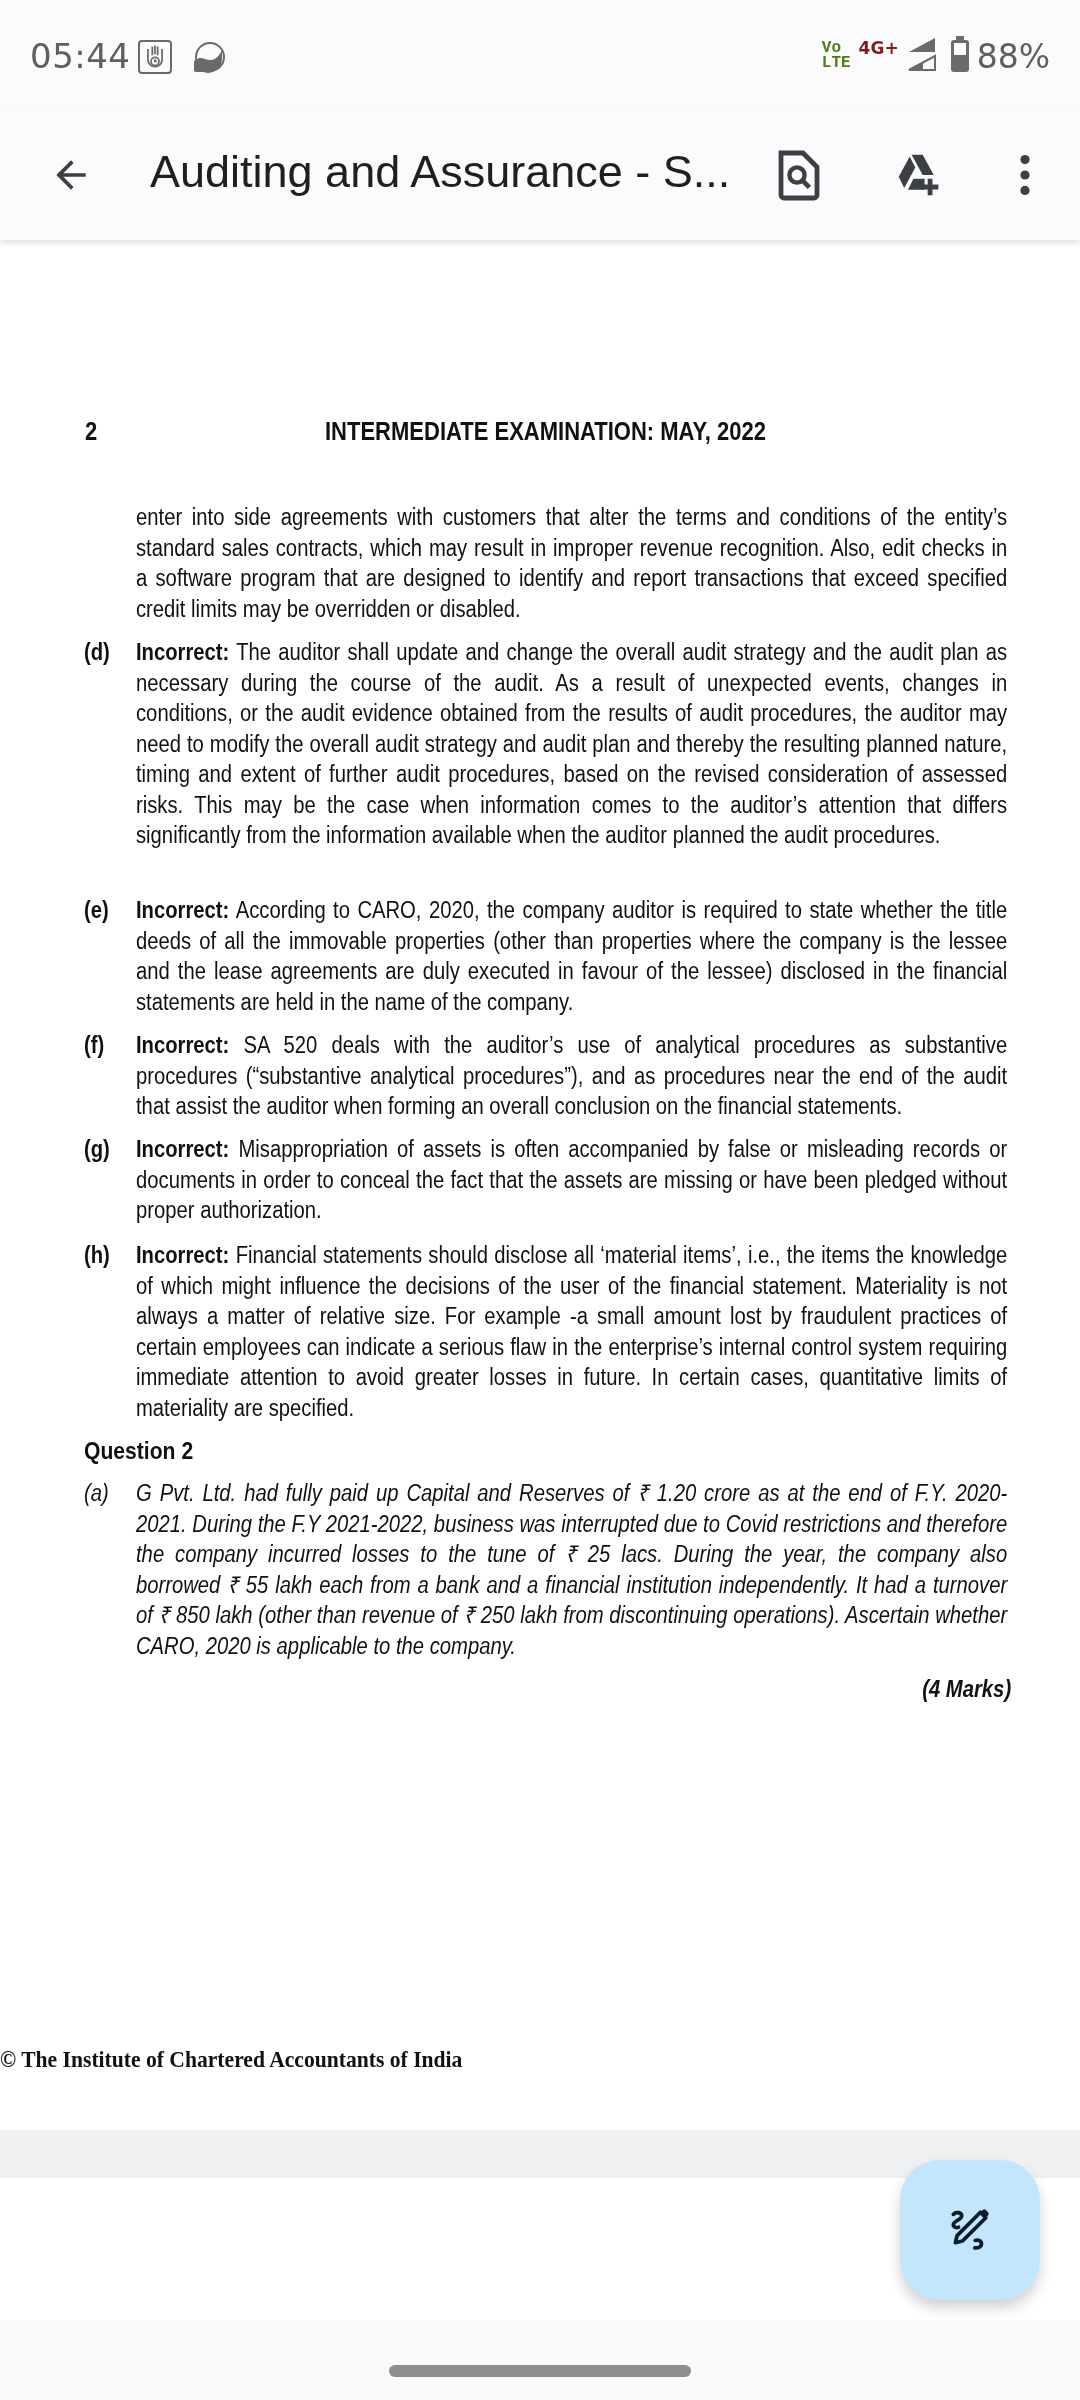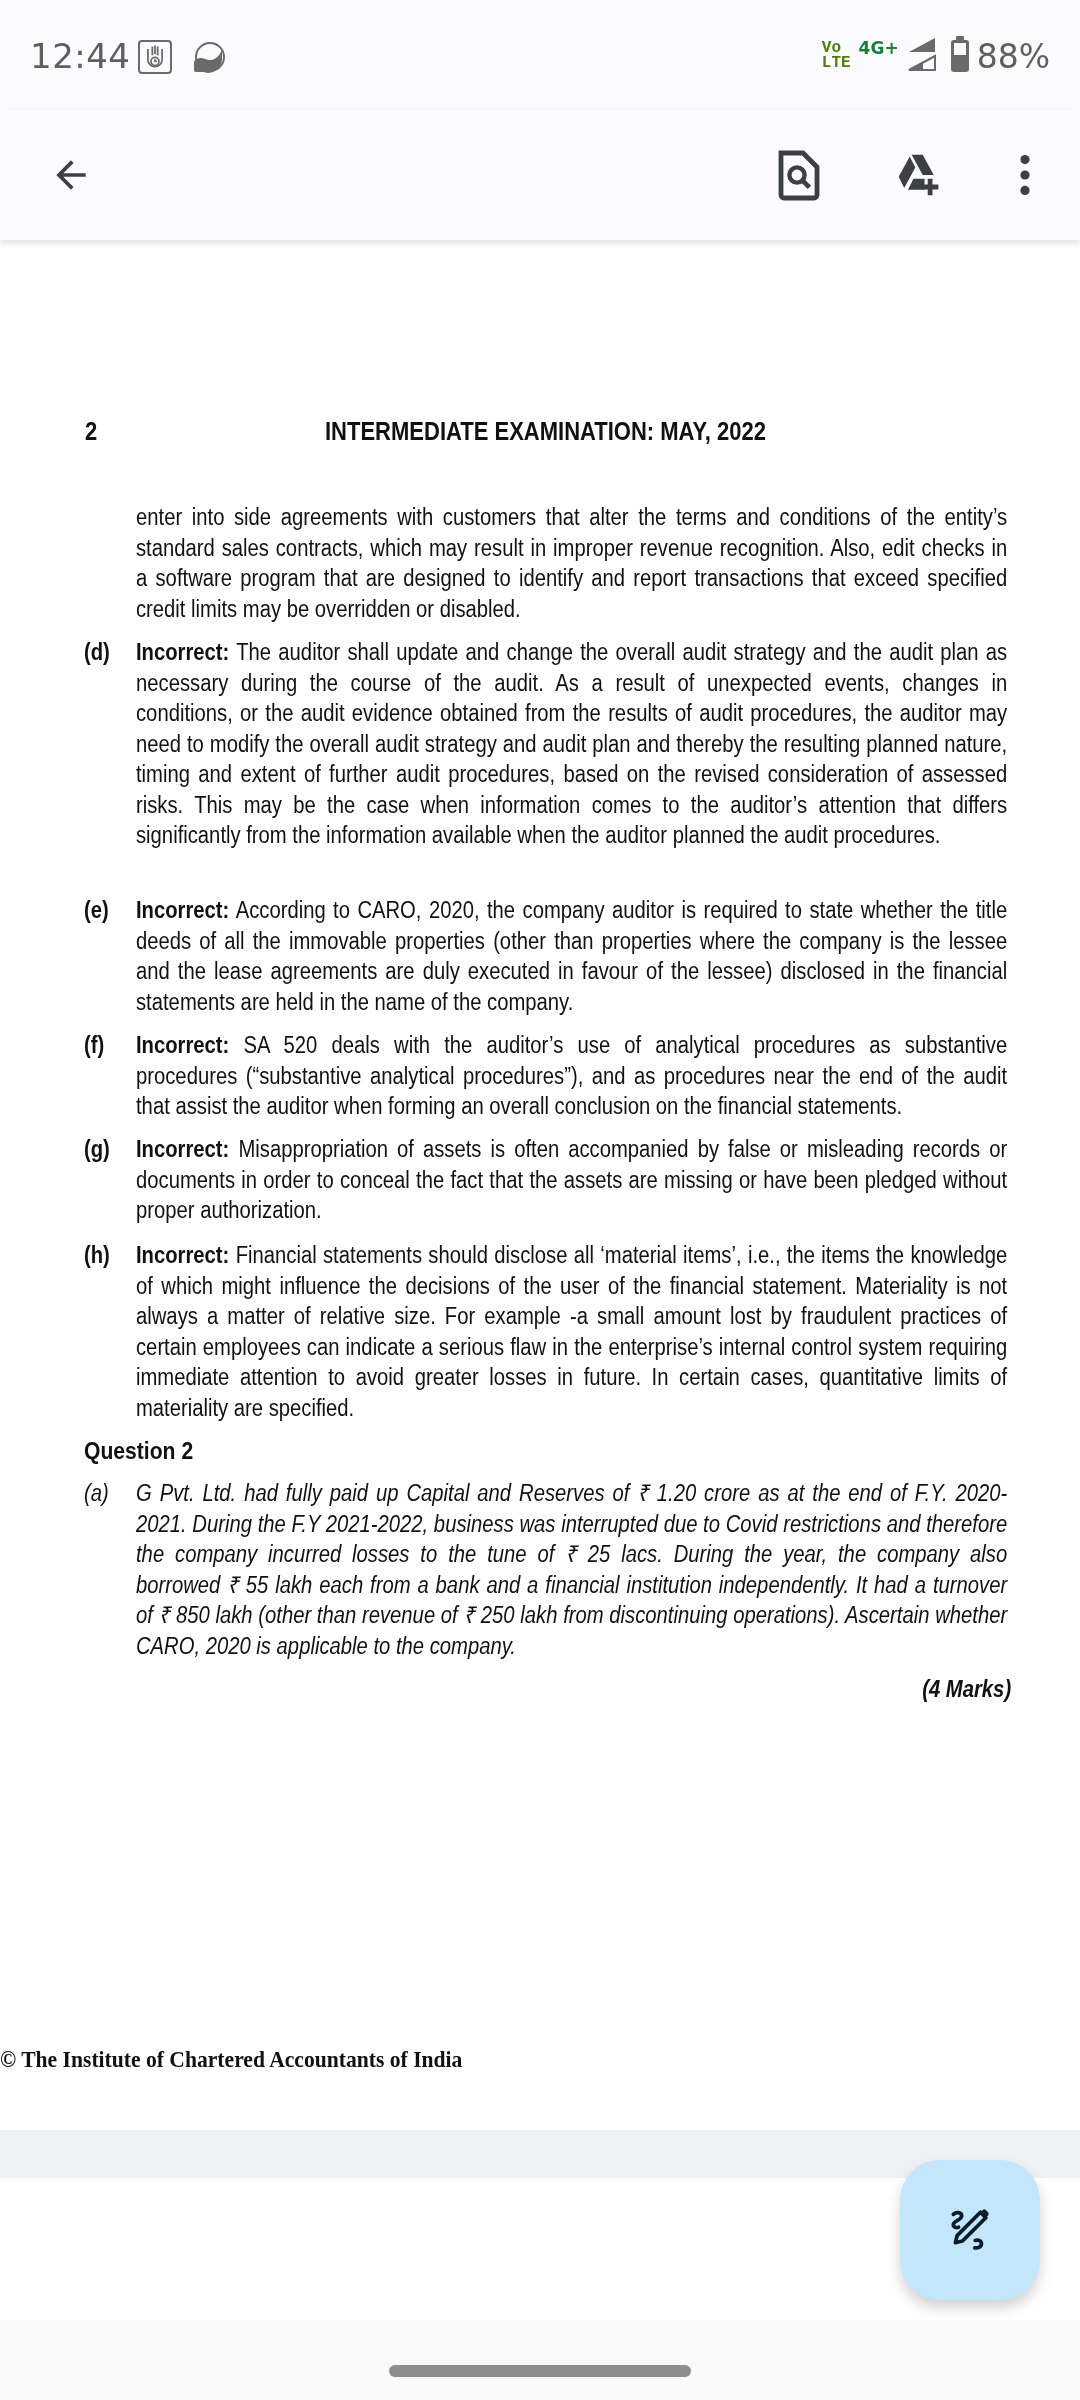--- a/index.html
+++ b/index.html
@@ -8,21 +8,21 @@
 
   
   .status-bar { position: absolute; top: 0; left: 0; width: 1080px; height: 110px; background: #fbfbfd; }
   .status-time { position: absolute; left: 30px; top: 36px; font-size: 34px; color: #5f5f5f; font-family: "DejaVu Sans", sans-serif; letter-spacing: 0.5px; }
   .status-icon-box { position: absolute; top: 40px; width: 34px; height: 34px; }
   .si-wellbeing { left: 138px; border: 2px solid #6a6a6a; border-radius: 4px; }
   .si-wellbeing svg, .si-game svg { width: 100%; height: 100%; }
   .si-game { left: 192px; }
   .status-right { position: absolute; right: 30px; top: 34px; height: 44px; display: flex; align-items: center; gap: 8px; color: #5f5f5f; }
   .volte { font-family: Liberation Mono, monospace; font-size: 16px; font-weight: bold; line-height: 15px; color: #4d7c0f; }
-  .net-type { font-family: "DejaVu Sans", sans-serif; font-size: 17px; font-weight: bold; color: #15803d; align-self: flex-start; margin-top: 4px; }
+  .net-type { font-family: "DejaVu Sans", sans-serif; font-size: 17px; font-weight: bold; color: #7f1d1d; align-self: flex-start; margin-top: 4px; }
   .signal svg { width: 30px; height: 36px; }
   .battery-icon { width: 18px; height: 32px; border: 0; background: #6a6a6a; border-radius: 3px; position: relative; margin-left: 6px; }
   .battery-icon::before { content: ""; position: absolute; top: -4px; left: 5px; width: 8px; height: 4px; background: #6a6a6a; border-radius: 1px 1px 0 0; }
   .battery-icon::after { content: ""; position: absolute; top: 3px; left: 3px; width: 12px; height: 12px; background: #fbfbfd; }
   .battery-pct { font-family: "DejaVu Sans", sans-serif; font-size: 33px; color: #5f5f5f; }
 
   
   .app-bar { position: absolute; top: 110px; left: 0; width: 1080px; height: 130px; background: #fbfbfd; box-shadow: 0 3px 6px rgba(0,0,0,0.12); z-index: 2; }
   .back-btn { position: absolute; left: 40px; top: 34px; width: 62px; height: 62px; display: flex; align-items: center; justify-content: center; }
   .back-btn svg { width: 44px; height: 44px; }
@@ -61,21 +61,21 @@
   .nav-area { position: absolute; top: 2320px; left: 0; width: 1080px; height: 80px; background: #fafafa; }
   .gesture-bar { position: absolute; top: 2365px; left: 389px; width: 302px; height: 12px; border-radius: 6px; background: #8e8e8e; }
 
   .fab { position: absolute; left: 900px; top: 2160px; width: 140px; height: 140px; border-radius: 40px; background: #c3e6fd; box-shadow: 0 8px 14px rgba(0,0,0,0.18); display: flex; align-items: center; justify-content: center; }
   .fab svg { width: 50px; height: 50px; }
 </style>
 </head>
 <body>
 
 <div class="status-bar">
-  <span class="status-time">12:44</span>
+  <span class="status-time">05:44</span>
   <span class="status-icon-box si-wellbeing">
     <svg viewBox="0 0 34 34">
         <g fill="none" stroke="#6a6a6a" stroke-width="2">
           <path d="M9 8v12a8 8 0 0 0 16 0V8"></path>
           <path d="M14 5v10M17 4v10M20 5v10"></path>
           <circle cx="17" cy="22" r="4.5"></circle>
           <path d="M17 19.5v2.5h2"></path>
         </g>
       </svg>
   </span>
@@ -104,20 +104,21 @@
     <span class="battery-pct">88%</span>
   </div>
 </div>
 
 <div class="app-bar">
   <div class="back-btn">
     <svg viewBox="0 0 24 24">
         <path d="M20 11H7.8l5.6-5.6L12 4l-8 8 8 8 1.4-1.4L7.8 13H20z" fill="#3c4043"></path>
       </svg>
   </div>
+  <span class="app-title">Auditing and Assurance - S...</span>
   <div class="action-btn ab-find">
     <svg viewBox="0 0 24 26">
         <path d="M3 2h11l7 7v14a1.5 1.5 0 0 1-1.5 1.5h-15A1.5 1.5 0 0 1 3 23z" fill="none" stroke="#3c4043" stroke-width="2.4"></path>
         <circle cx="11" cy="13" r="3.8" fill="none" stroke="#3c4043" stroke-width="2.2"></circle>
         <path d="M13.8 15.8l3.4 3.4" stroke="#3c4043" stroke-width="2.4"></path>
       </svg>
   </div>
   <div class="action-btn ab-drive">
     <svg viewBox="0 0 26 26">
         <path d="M9 2h6l6 11h-6z" fill="#3c4043"></path>

